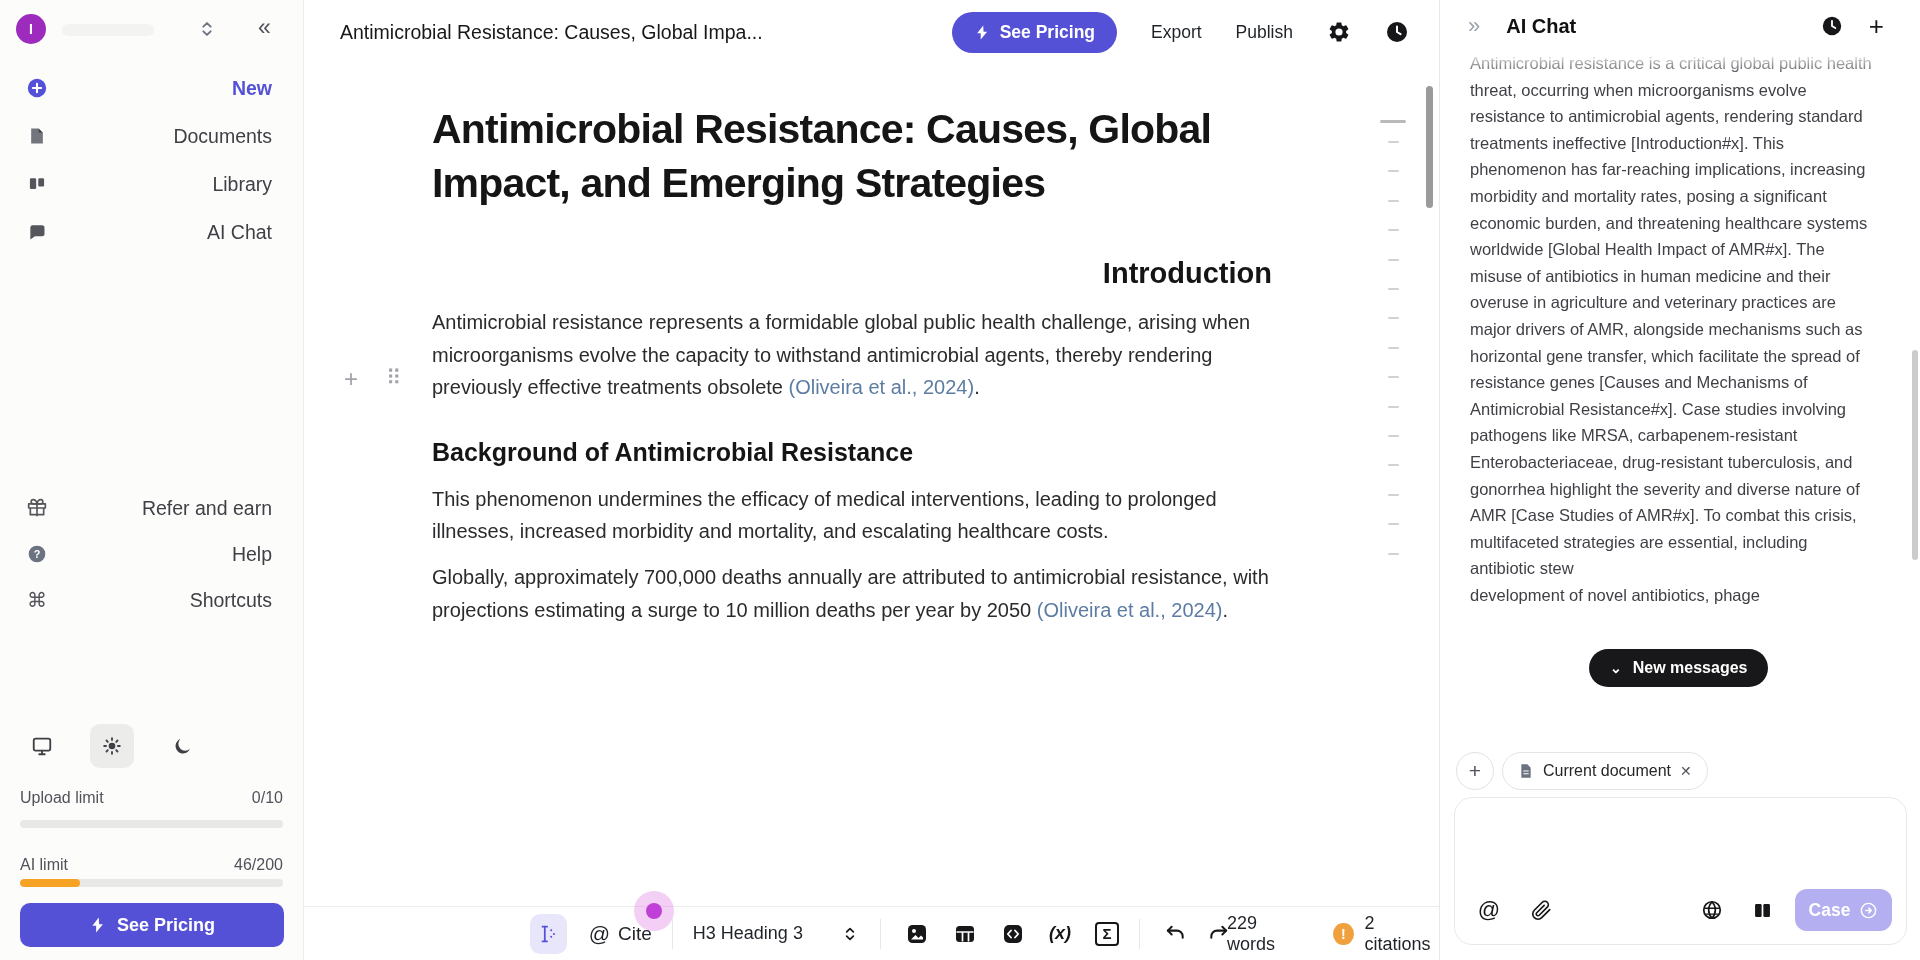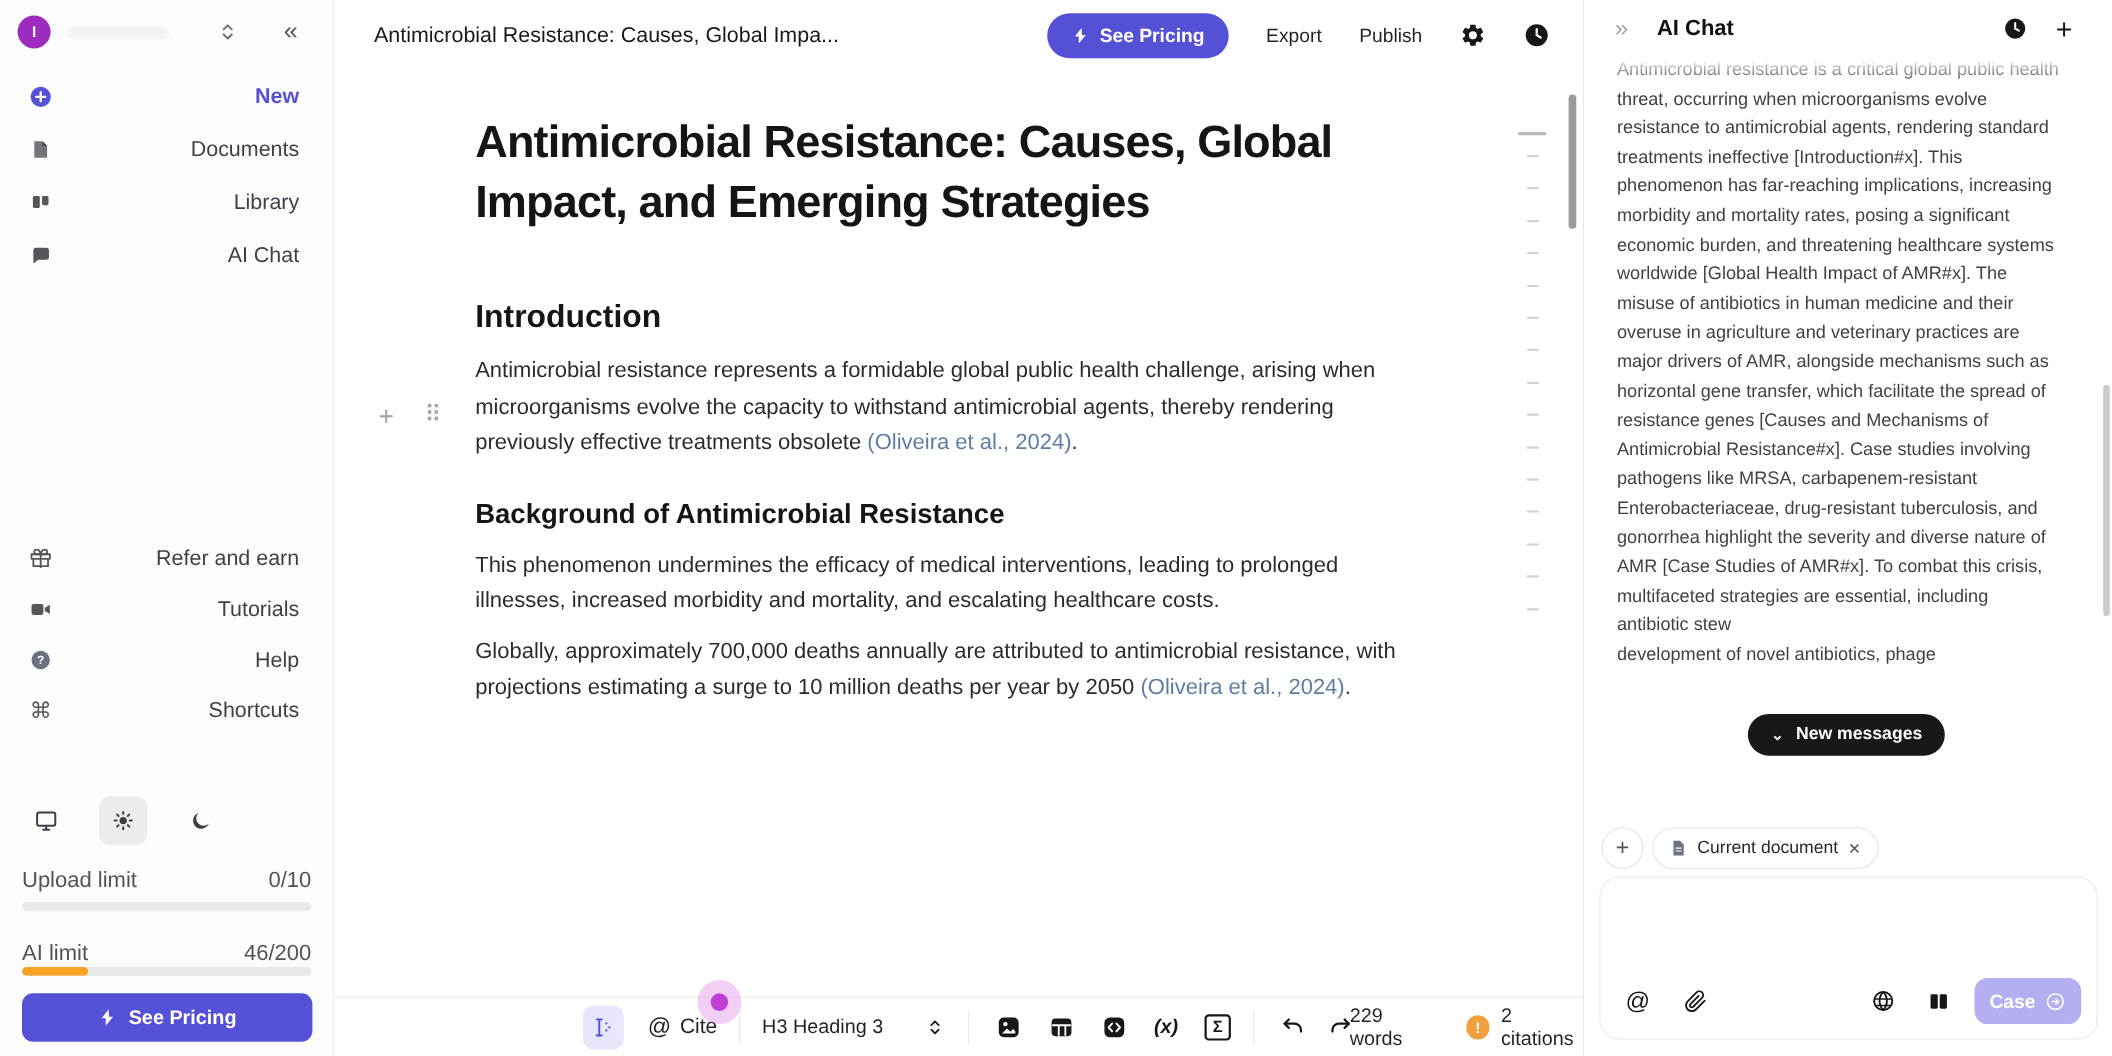--- a/index.html
+++ b/index.html
@@ -16,37 +16,37 @@
   .sb-collapse { position:absolute; left:258px; top:12px; font-size:23px; color:#52525b; cursor:pointer; line-height:30px; }
   .sb-group { position:absolute; left:0; width:304px; }
   .sb-row { display:flex; align-items:center; height:48px; padding:0 32px 0 26px; gap:13px; font-size:19.5px; color:#3f3f46; font-weight:500; cursor:pointer;justify-content:space-between; }
   .sb-row.sm { height:46px; }
   .sb-ic { width:22px; height:22px; flex:0 0 22px; display:flex; align-items:center; justify-content:center; color:#55565c; }
   .sb-lbl.accent { color:#5551d6; font-weight:600; }
   .badge { margin-left:auto; background:#def0fb; color:#4a8bb5; font-size:13px; font-weight:700; padding:4px 9px; border-radius:5px; letter-spacing:.3px; }
   .theme-row { position:absolute; left:20px; top:724px; display:flex; gap:26px; }
   .theme-btn { width:44px; height:44px; border-radius:10px; display:flex; align-items:center; justify-content:center; color:#3f3f46; cursor:pointer; }
   .theme-btn.active { background:#ececeb; }
-  .limit-label { position:absolute; left:20px; right:20px; display:flex; justify-content:space-between; font-size:20px; color:#52525b; }
+  .limit-label { position:absolute; left:20px; right:20px; display:flex; justify-content:space-between; font-size:16px; color:#52525b; }
   .limit-bar { position:absolute; left:20px; right:20px; height:8px; border-radius:4px; background:#e8e8e6; overflow:hidden; }
   .limit-fill { height:100%; border-radius:4px; background:#f6a323; }
   .sb-pricing { position:absolute; left:20px; top:903px; width:264px; height:44px; border-radius:10px; background:#5551d6; color:#fff; font-size:18px; font-weight:700; display:flex; align-items:center; justify-content:center; gap:10px; cursor:pointer; }
 
   
   .topbar { position:absolute; left:304px; top:0; width:1135px; height:64px; background:#fff; display:flex; align-items:center; padding:0 30px 0 36px; }
   .tb-title { font-size:19.5px; font-weight:500; color:#18181b; max-width:560px; white-space:nowrap; overflow:hidden; }
   .tb-pricing { margin-left:auto; height:41px; padding:0 22px; border-radius:21px; background:#5551d6; color:#fff; font-size:17.5px; font-weight:700; display:flex; align-items:center; gap:9px; cursor:pointer; }
   .tb-link { margin-left:34px; font-size:17.5px; font-weight:500; color:#1f2328; cursor:pointer; }
   .tb-ico { margin-left:34px; width:24px; height:24px; color:#17171a; cursor:pointer; }
 
   
   .editor { position:absolute; left:304px; top:64px; width:1135px; height:842px; background:#fff; overflow:hidden; }
   .doc { position:absolute; left:128px; top:38px; width:840px; color:#222; }
   .doc h1 { font-size:41px; line-height:54px; font-weight:700; letter-spacing:-0.8px; color:#151515; }
-  .doc h2 { margin-top:62px; font-size:29px; font-weight:700; color:#151515; }
+  .doc h2 { margin-top:47px; font-size:29px; font-weight:700; color:#151515;text-align:right; }
   .doc h3 { margin-top:34px; font-size:25px; font-weight:700; color:#151515; }
   .doc p { margin-top:16px; font-size:20px; line-height:32.6px; color:#2b2b2e; }
   .doc p.p3 { margin-top:13px; }
   .cite-link { color:#5d7ca3; cursor:pointer; }
   .blk-plus { position:absolute; left:40px; top:303px; font-size:24px; color:#a1a1aa; cursor:pointer; line-height:24px; }
   .blk-drag { position:absolute; left:82px; top:300px; font-size:21px; color:#a1a1aa; cursor:grab; line-height:28px; }
   .minimap { position:absolute; left:1076px; top:50px; width:30px; }
   .mm-long { position:absolute; left:0; top:6px; width:26px; height:3px; background:#b9b9b9; border-radius:2px; }
   .mm-dash { position:absolute; left:8px; width:11px; height:2px; background:#d2d2d2; border-radius:1px; }
   .ed-scroll { position:absolute; left:1122px; top:22px; width:7px; height:122px; border-radius:4px; background:#9a9a9a; cursor:pointer; }
@@ -155,29 +155,20 @@
         <span class="sb-ic">
           <svg viewBox="0 0 24 24" width="20" height="20" fill="none" stroke="#55565c" stroke-width="2" stroke-linejoin="round">
               <path d="M20 12v8H4v-8"></path>
               <path d="M2 7h20v5H2z"></path>
               <path d="M12 22V7"></path>
               <path d="M12 7H7.5a2.5 2.5 0 0 1 0-5C11 2 12 7 12 7z"></path>
               <path d="M12 7h4.5a2.5 2.5 0 0 0 0-5C13 2 12 7 12 7z"></path>
             </svg>
         </span>
         <span class="sb-lbl">Refer and earn</span>
-      </div>
-      <div class="sb-row sm">
-        <span class="sb-ic">
-          <svg viewBox="0 0 24 24" width="20" height="20" fill="#55565c">
-              <rect x="2" y="6" width="13" height="12" rx="2.5"></rect>
-              <path d="M16.5 10.2 22 7v10l-5.5-3.2z"></path>
-            </svg>
-        </span>
-        <span class="sb-lbl">Tutorials</span>
       </div>
       <div class="sb-row sm">
         <span class="sb-ic">
           <svg viewBox="0 0 24 24" width="20" height="20">
               <circle cx="12" cy="12" r="10" fill="#6b7280"></circle>
               <text x="12" y="16.5" text-anchor="middle" font-size="13" font-weight="bold" fill="#fff" font-family="Liberation Sans, sans-serif">?</text>
             </svg>
         </span>
         <span class="sb-lbl">Help</span>
       </div>

